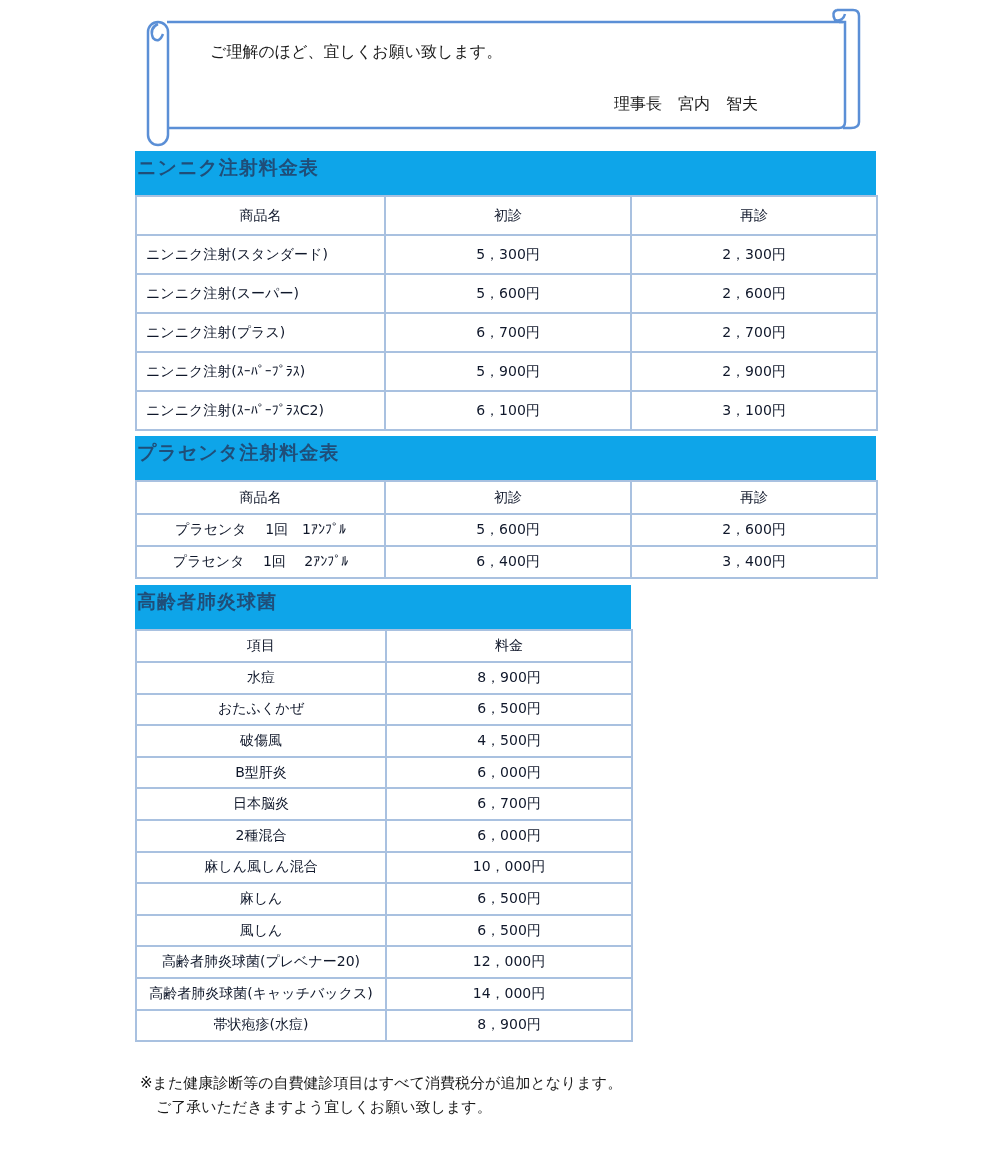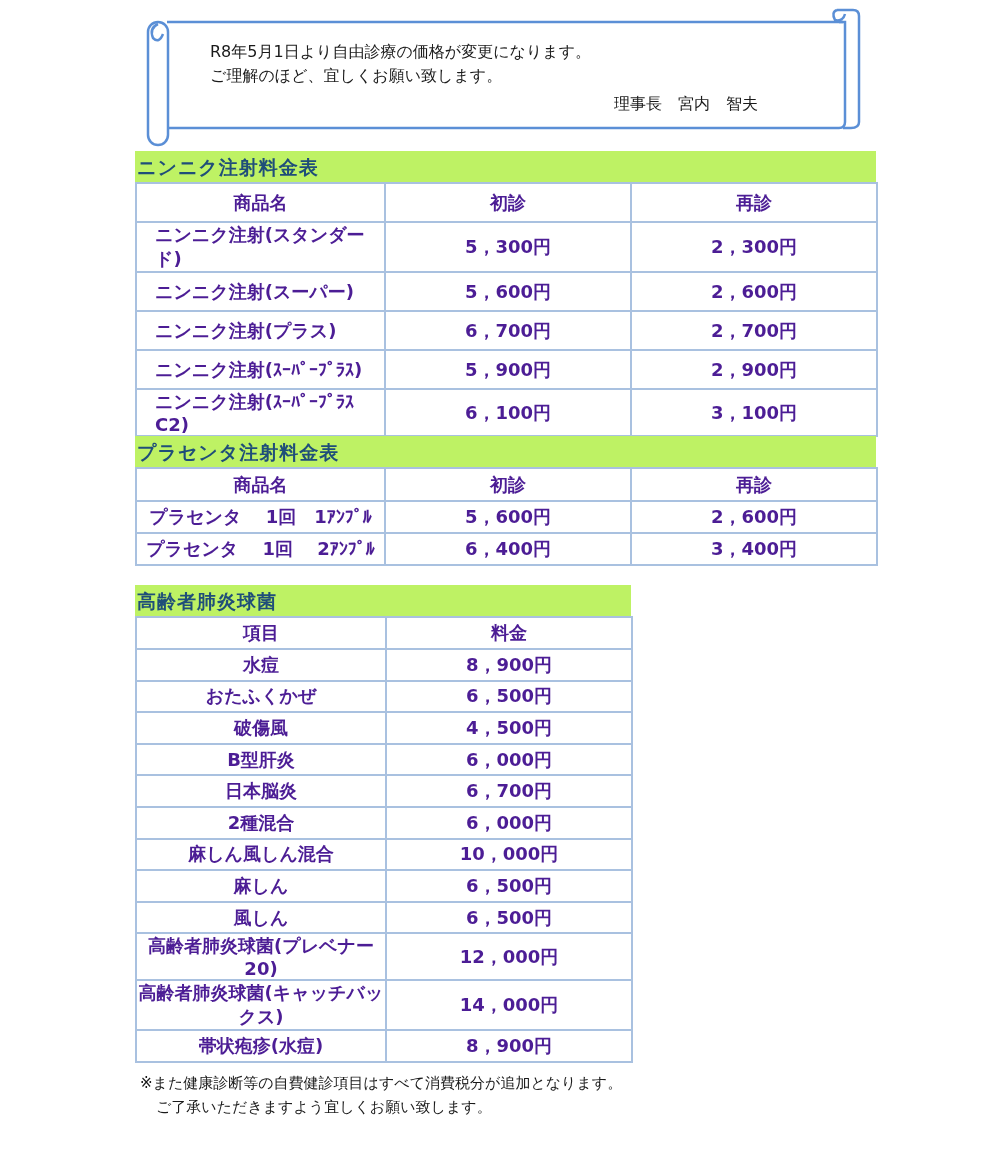--- a/index.html
+++ b/index.html
@@ -2,24 +2,24 @@
 <html><head>
 <meta charset="utf-8">
 <style>
   html, body { margin:0; padding:0; background:#ffffff; }
   body { width:1000px; height:1167px; position:relative; font-family:"DejaVu Sans", "Liberation Sans", sans-serif; color:#222; overflow:hidden; }
   .scroll { position:absolute; left:145px; top:2px; width:716px; height:146px; }
   .scroll svg { position:absolute; left:0; top:0; }
   .notice { position:absolute; left:210px; top:40px; font-size:16px; line-height:24px; color:#1a1a1a; }
   .notice .sig { position:absolute; left:362px; top:52px; white-space:nowrap;margin-left:42px; }
   .section { position:absolute; left:135px; }
-  .sec-title { background:#bef264; color:#1f4e79; font-size:19px; font-weight:bold; height:31px; line-height:33px; padding-left:2px; box-sizing:border-box; letter-spacing:1px; }
+  .sec-title { background:#0ea5e9; color:#1f4e79; font-size:19px; font-weight:bold; height:44px; line-height:33px; padding-left:2px; box-sizing:border-box; letter-spacing:1px; }
   table { border-collapse:collapse; table-layout:fixed; }
-  td, th { border:2px solid #a9c1e0; font-weight:bold; font-size:18px; color:#4c1d95; text-align:center; padding:0; }
-  td.left { text-align:left; padding-left:18px; }
+  td, th { border:2px solid #a9c1e0; font-weight:normal; font-size:14px; color:#0f172a; text-align:center; padding:0; }
+  td.left { text-align:left; padding-left:9px; }
   .footer { position:absolute; left:140px; top:1071px; font-size:15px; line-height:24px; color:#1a1a1a; }
   .footer .l2 { padding-left:16px; }
 </style>
 </head>
 <body>
 
 <div class="scroll">
   <svg width="716" height="146" viewBox="0 0 716 146">
     <g fill="none" stroke="#5b8fd6" stroke-width="2.5">
 
@@ -28,21 +28,20 @@
       <rect x="3" y="20" width="20" height="123" rx="10"></rect>
       <path d="M13 22 Q4 26 8 36 Q14 42 18 32"></path>
 
       <path d="M692 8 H708 Q714 8 714 14 V120 Q714 126 706 126 H698"></path>
       <path d="M692 8 Q686 10 690 18 Q698 20 700 12"></path>
       <path d="M698 20 H694"></path>
     </g>
   </svg>
 </div>
 <div class="notice">
-  <div>R8年5月1日より自由診療の価格が変更になります。</div>
   <div>ご理解のほど、宜しくお願い致します。</div>
   <div class="sig">理事長　宮内　智夫</div>
 </div>
 
 <div class="section" style="top:151px;width:741px;">
   <div class="sec-title">ニンニク注射料金表</div>
   <table style="width:741px;">
     <colgroup>
         <col style="width:249px">
         <col style="width:246px">

